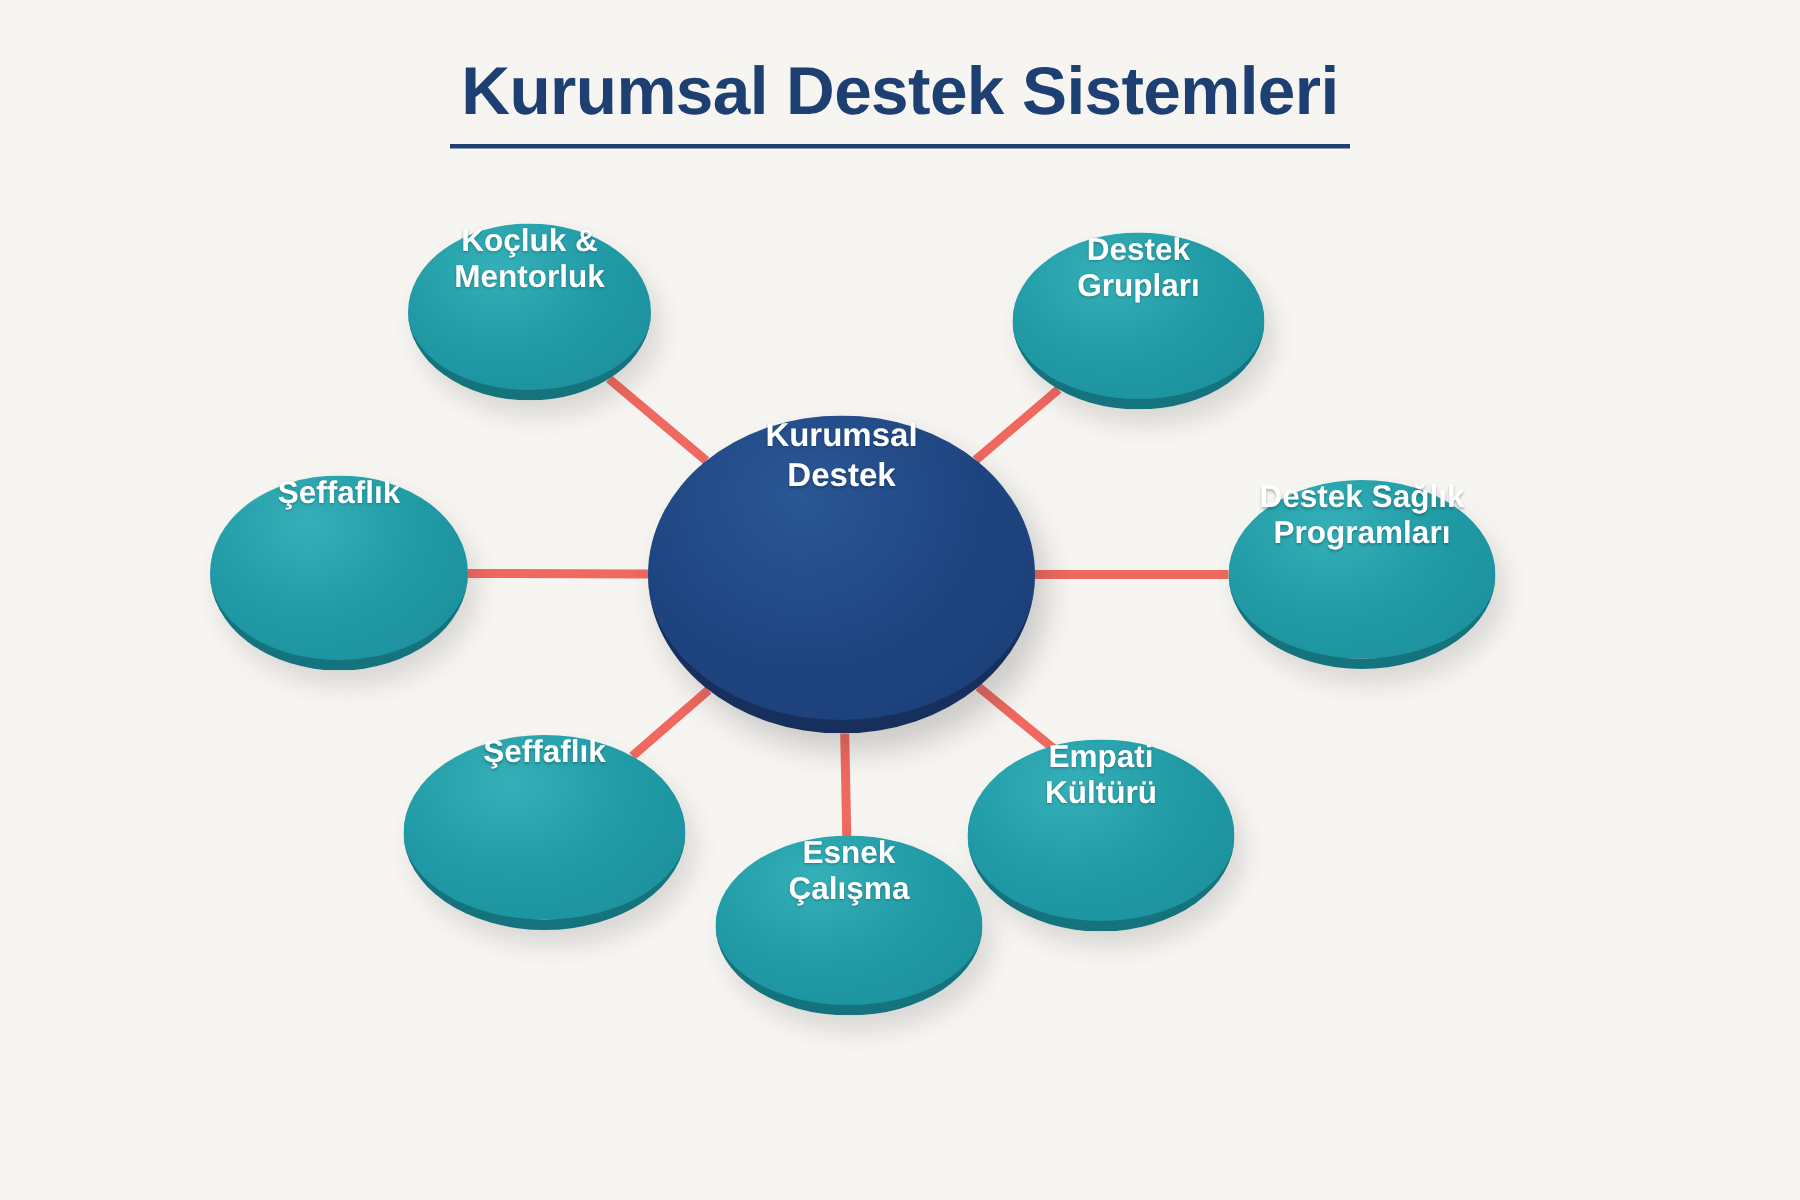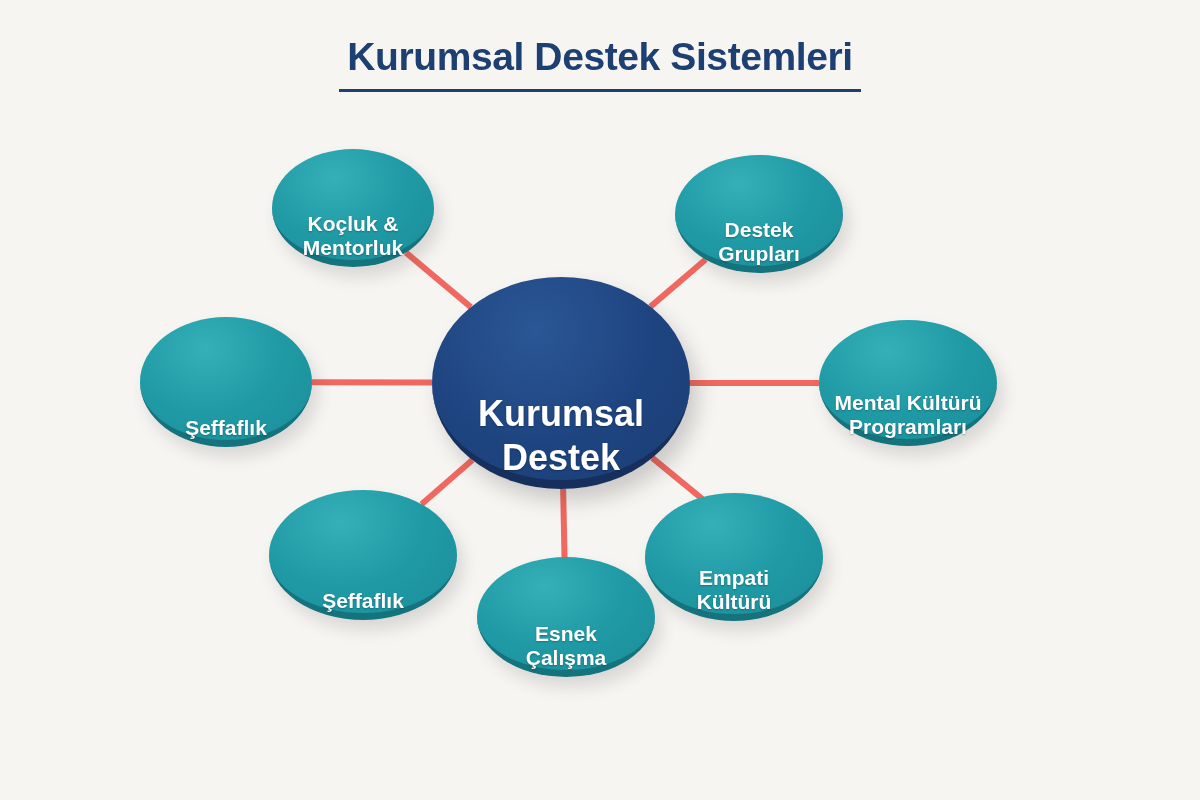--- a/index.html
+++ b/index.html
@@ -22,21 +22,21 @@
   
   .title-wrap {
     position: absolute;
     left: 0;
     top: 36px;
     width: 1200px;
     text-align: center;
   }
   .title-text {
     display: inline-block;
-    font-size: 39px;
+    font-size: 45px;
     font-weight: bold;
     color: #1d3f71;
     letter-spacing: -0.4px;
     padding: 0 8px 10px 8px;
     border-bottom: 3px solid #1d3f71;
     line-height: 1.1;
   }
 
   
   #links {
@@ -44,21 +44,21 @@
     left: 0;
     top: 0;
     width: 1200px;
     height: 800px;
   }
 
   
   .node {
     position: absolute;
     display: flex;
-    align-items: flex-end;
+    align-items: flex-start;
     justify-content: center;
     text-align: center;
     border-radius: 50%;
     box-sizing: border-box;
     color: #ffffff;
     font-weight: bold;
     text-shadow: 0 1px 2px rgba(0,0,0,0.28);
     z-index: 3;
   }
   .node .label {
@@ -72,21 +72,21 @@
     background: radial-gradient(ellipse at 38% 26%, #35b0b8 0%, #1f9aa5 52%, #1b8d99 100%);
     border-bottom: 7px solid #15737e;
     box-shadow: 6px 10px 16px rgba(60,60,60,0.16);
     font-size: 21px;
   }
 
   .center-node {
     background: radial-gradient(ellipse at 40% 26%, #2a5795 0%, #1e4480 55%, #1b3d74 100%);
     border-bottom: 9px solid #172f5c;
     box-shadow: 8px 12px 20px rgba(50,50,50,0.22);
-    font-size: 36px;
+    font-size: 22px;
     z-index: 4;
   }
   .center-node .label { line-height: 1.22; }
 
   
 </style>
 </head>
 <body style="background: rgb(247, 245, 242);">
 
 <div id="stage">
@@ -111,21 +111,21 @@
 Mentorluk</span>
       </div>
       <div class="node satellite" style="left: 675px; top: 155px; width: 168px; height: 118px;">
         <span class="label">Destek
 Grupları</span>
       </div>
       <div class="node satellite" style="left: 140px; top: 317px; width: 172px; height: 130px;">
         <span class="label">Şeffaflık</span>
       </div>
       <div class="node satellite" style="left: 819px; top: 320px; width: 178px; height: 126px;">
-        <span class="label">Mental Kültürü
+        <span class="label">Destek Sağlık
 Programları</span>
       </div>
       <div class="node satellite" style="left: 269px; top: 490px; width: 188px; height: 130px;">
         <span class="label">Şeffaflık</span>
       </div>
       <div class="node satellite" style="left: 645px; top: 493px; width: 178px; height: 128px;">
         <span class="label">Empati
 Kültürü</span>
       </div>
       <div class="node satellite" style="left: 477px; top: 557px; width: 178px; height: 120px;">

